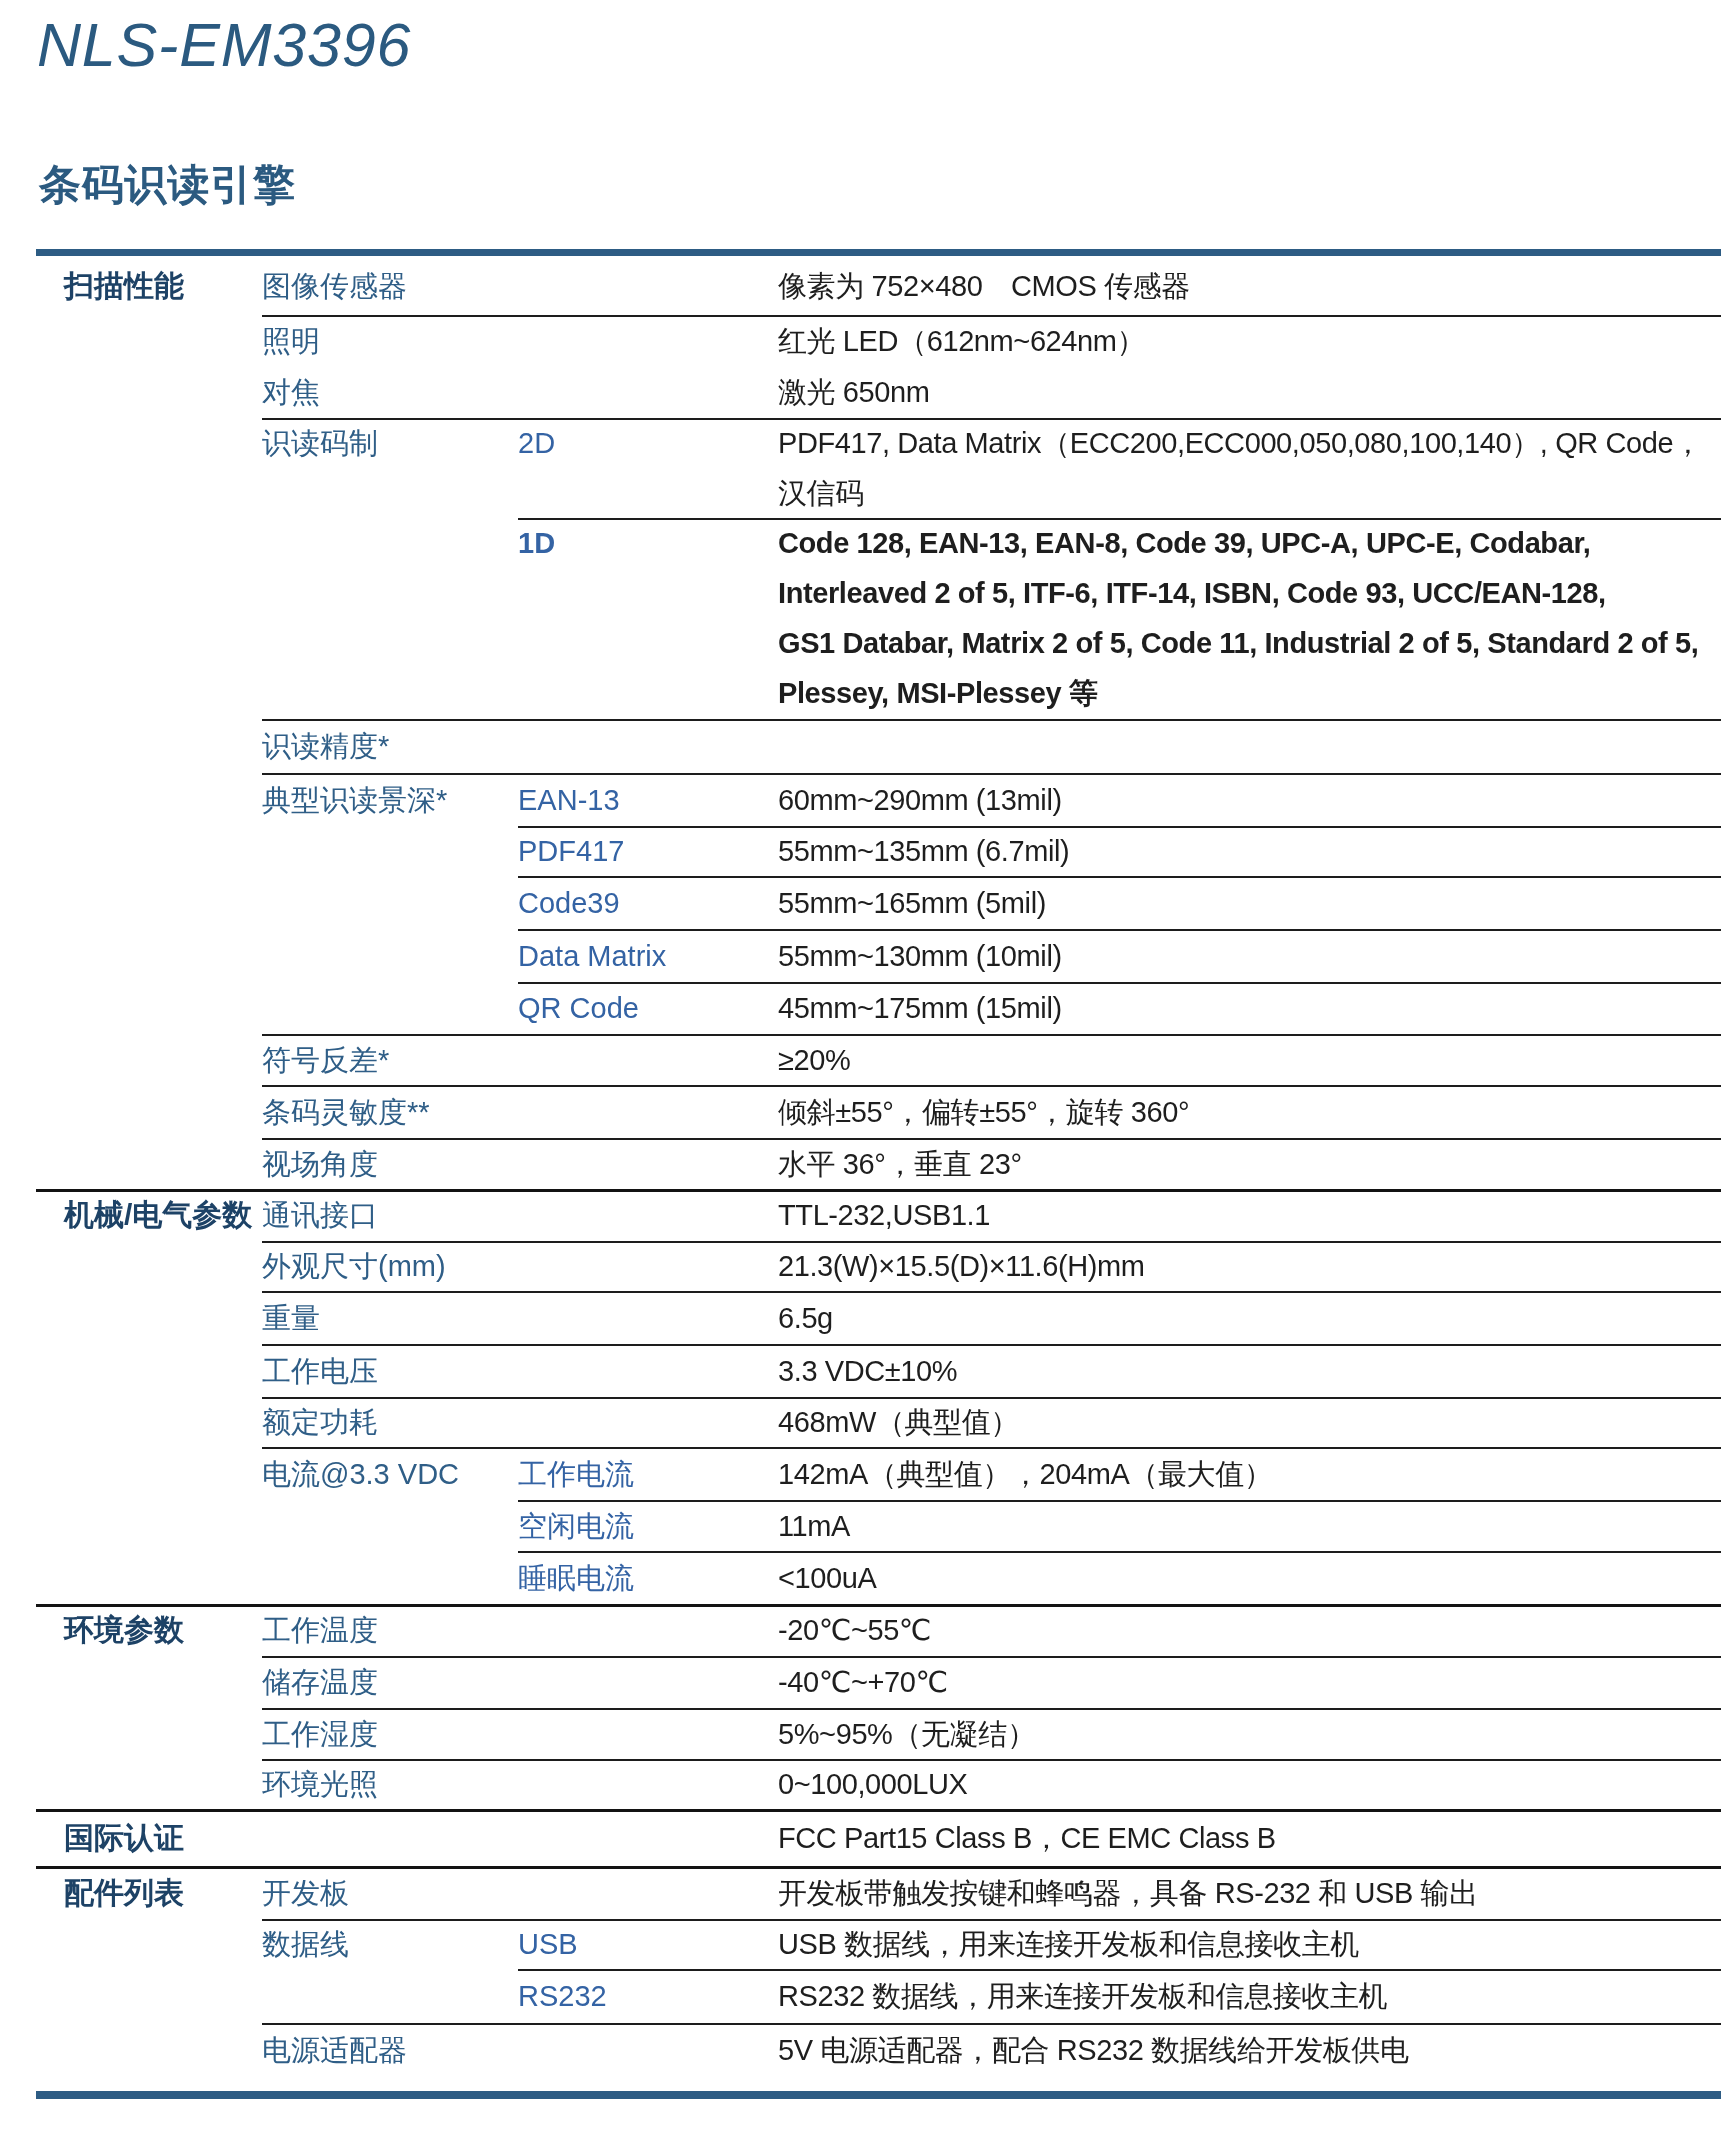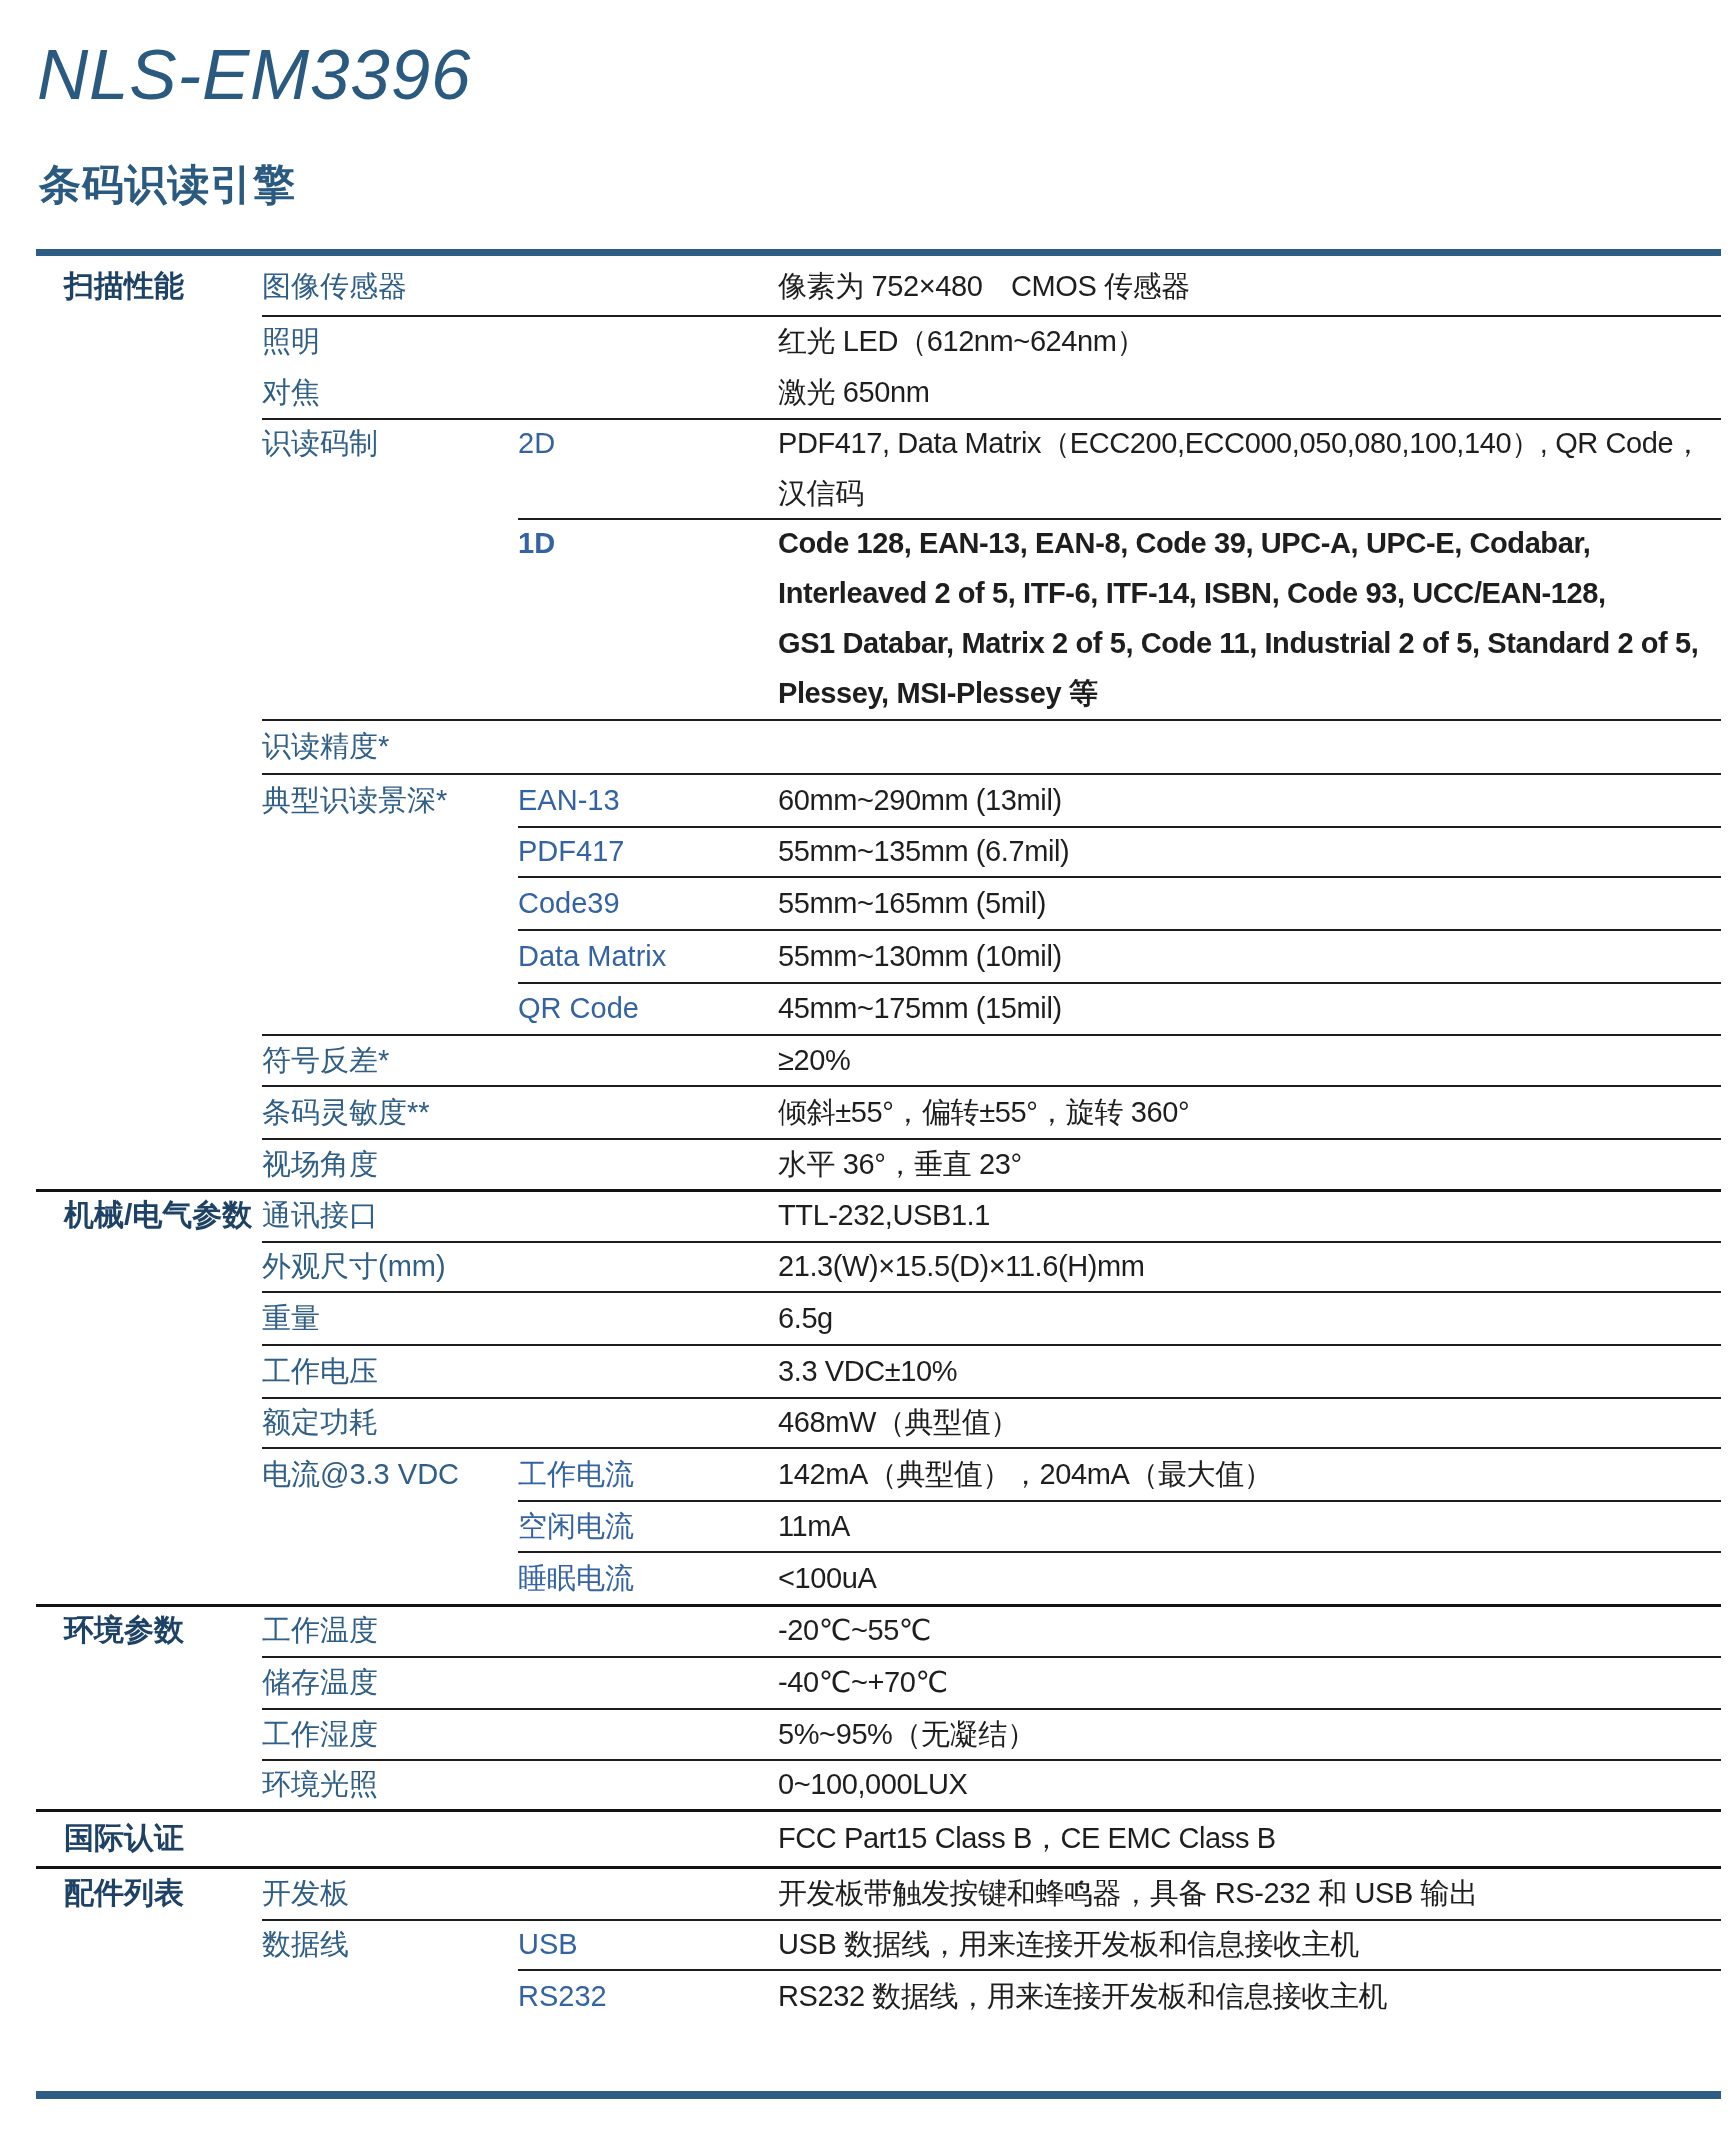--- a/index.html
+++ b/index.html
@@ -7,22 +7,22 @@
     position:relative;
     width:1735px;
     height:2129px;
     background:#ffffff;
     font-family:"Liberation Sans","DejaVu Sans",sans-serif;
     overflow:hidden;
   }
   .title{
     position:absolute;
     left:37px;
-    top:34px;
-    font-size:71px;
+    top:10px;
+    font-size:61px;
     font-style:italic;
     font-weight:400;
     color:#2b5a80;
     line-height:1.15;
     letter-spacing:0.8px;
   }
   .subtitle{
     position:absolute;
     left:39px;
     top:157px;
@@ -353,16 +353,25 @@
   </div>
       <div class="spec-row center" style="height: 54px;">
     <div class="divider div-sub"></div>
     <div class="cell section-label"></div>
     <div class="cell row-label"></div>
     <div class="cell sub-label">RS232</div>
     <div class="cell value-cell">
           <div class="vline">RS232 数据线，用来连接开发板和信息接收主机</div>
         </div>
   </div>
+      <div class="spec-row center" style="height: 53px;">
+    <div class="divider div-row"></div>
+    <div class="cell section-label"></div>
+    <div class="cell row-label">电源适配器</div>
+    <div class="cell sub-label"></div>
+    <div class="cell value-cell">
+          <div class="vline">5V 电源适配器，配合 RS232 数据线给开发板供电</div>
+        </div>
+  </div>
     </div>
   <div class="rule rule-bottom"></div>
 </div>
 
 
 </body></html>

